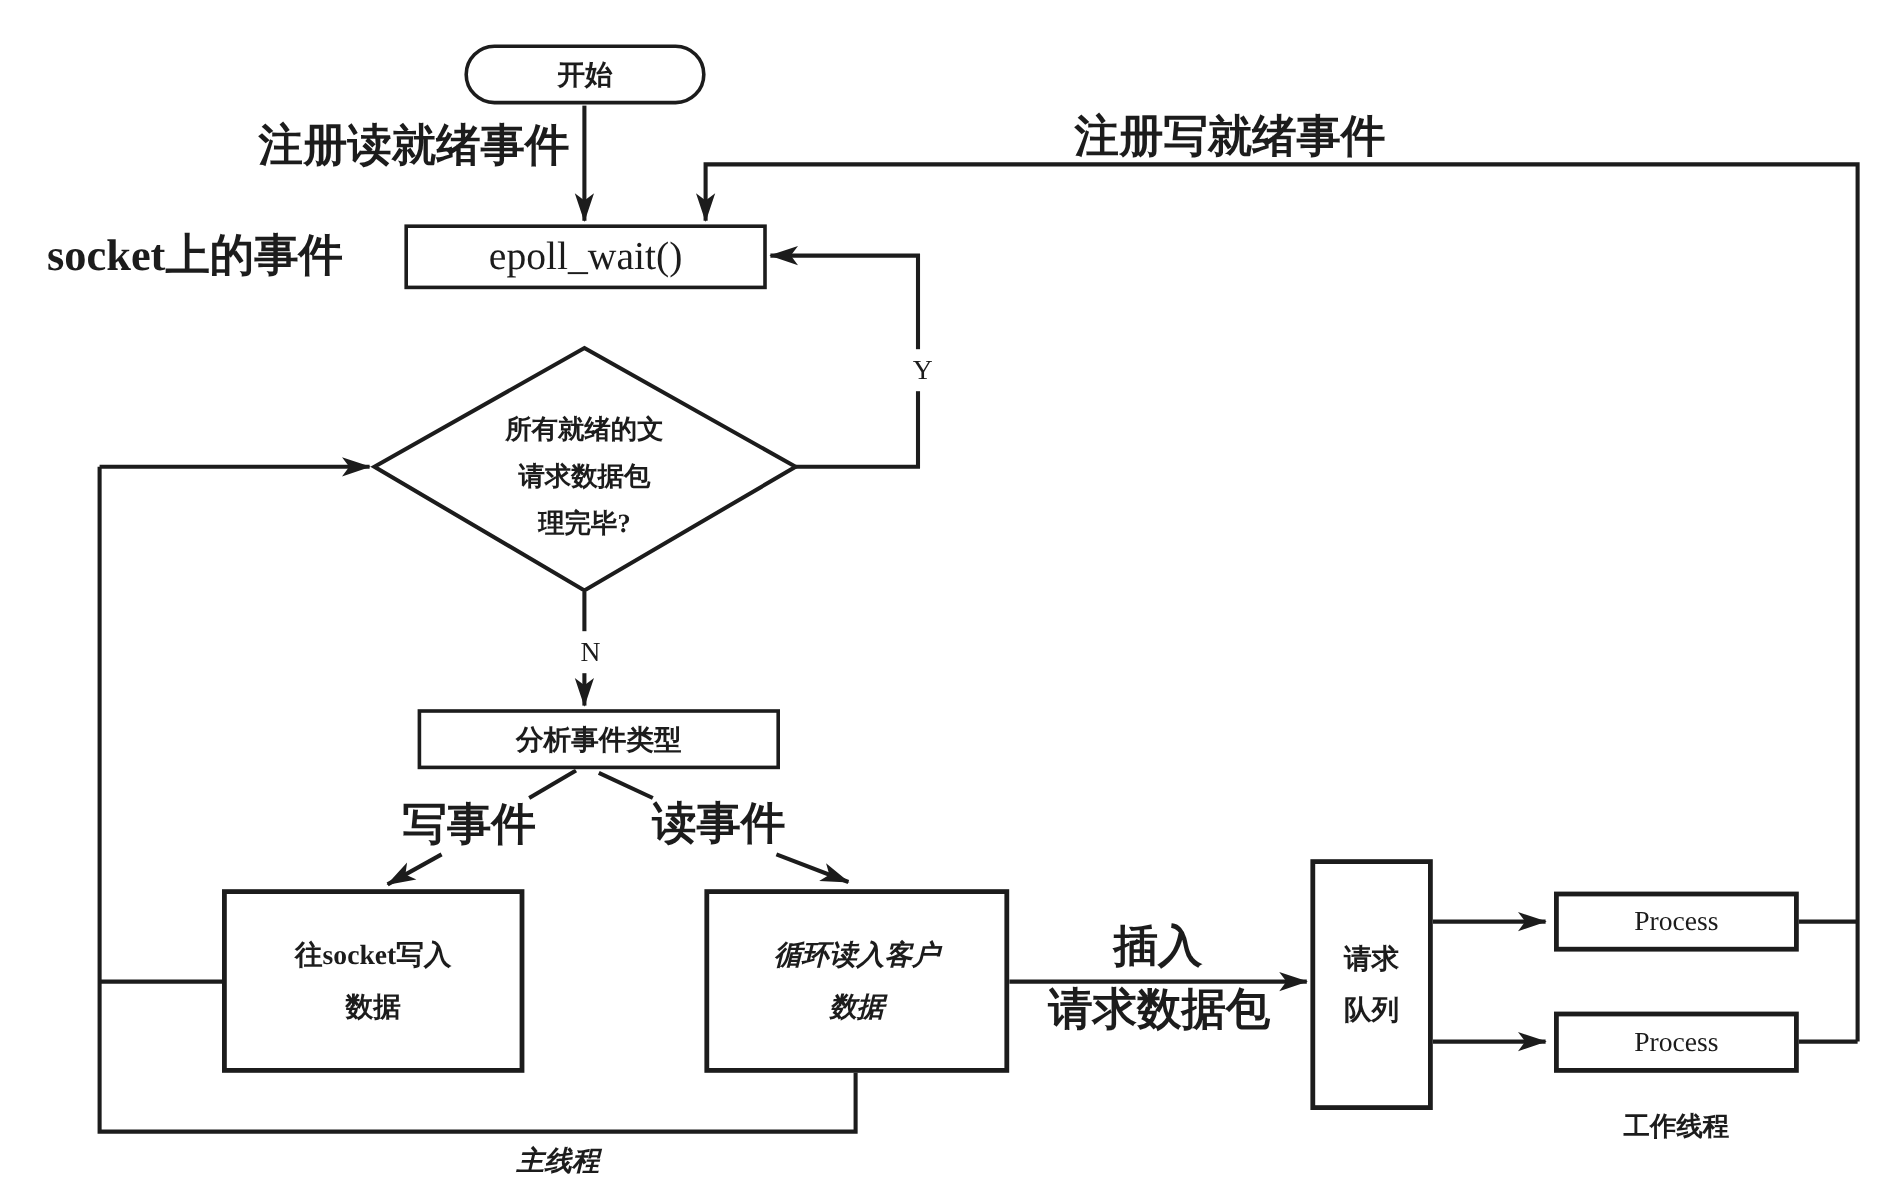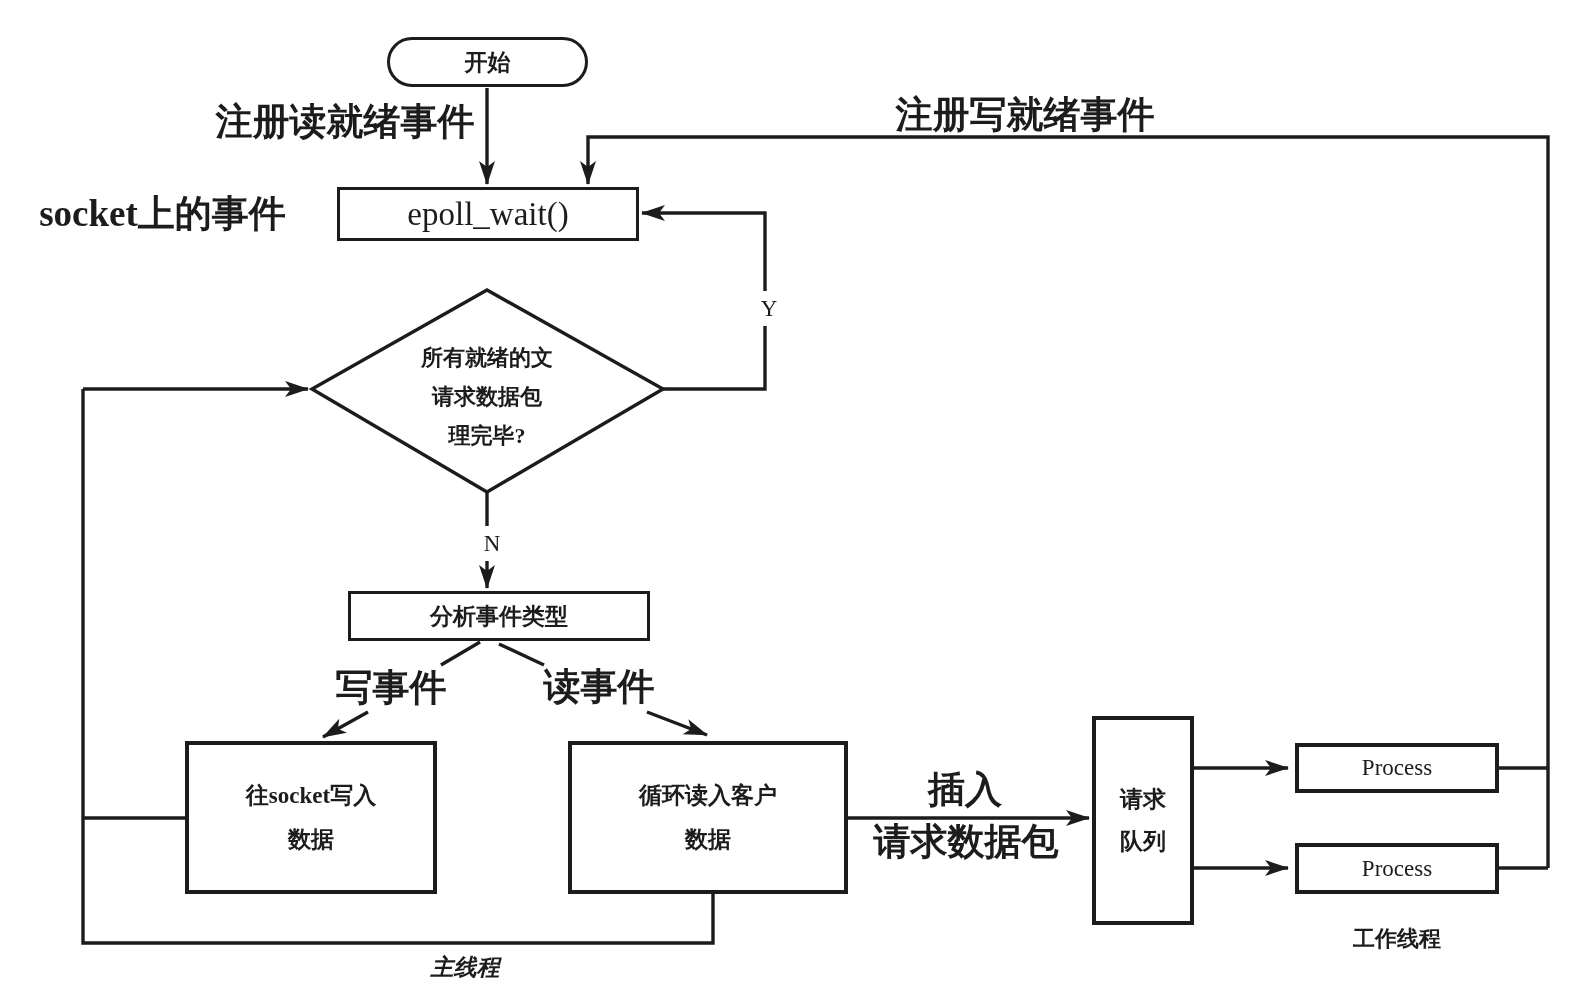--- a/index.html
+++ b/index.html
@@ -89,21 +89,21 @@
 
   <div class="node" style="left:336px;top:591px;width:302px;height:50px;margin-left:12px;">
     <span class="cn l31">分析事件类型</span>
   </div>
 
   <div class="node thick" style="left:185px;top:741px;width:252px;height:153px;line-height:44px;">
     <span class="cn l31">往socket写入</span>
     <span class="cn l31">数据</span>
   </div>
 
-  <div class="node thick" style="left:568px;top:741px;width:280px;height:153px;line-height:44px;">
+  <div class="node thick" style="left:587px;top:741px;width:254px;height:153px;line-height:44px;font-style:italic;">
     <span class="cn l31">循环读入客户</span>
     <span class="cn l31">数据</span>
   </div>
 
   <div class="node thick" style="left:1092px;top:716px;width:102px;height:209px;line-height:42px;text-align:right;">
     <span class="cn l31">请求</span>
     <span class="cn l31">队列</span>
   </div>
 
   <div class="node thick" style="left:1295px;top:743px;width:204px;height:50px;">

